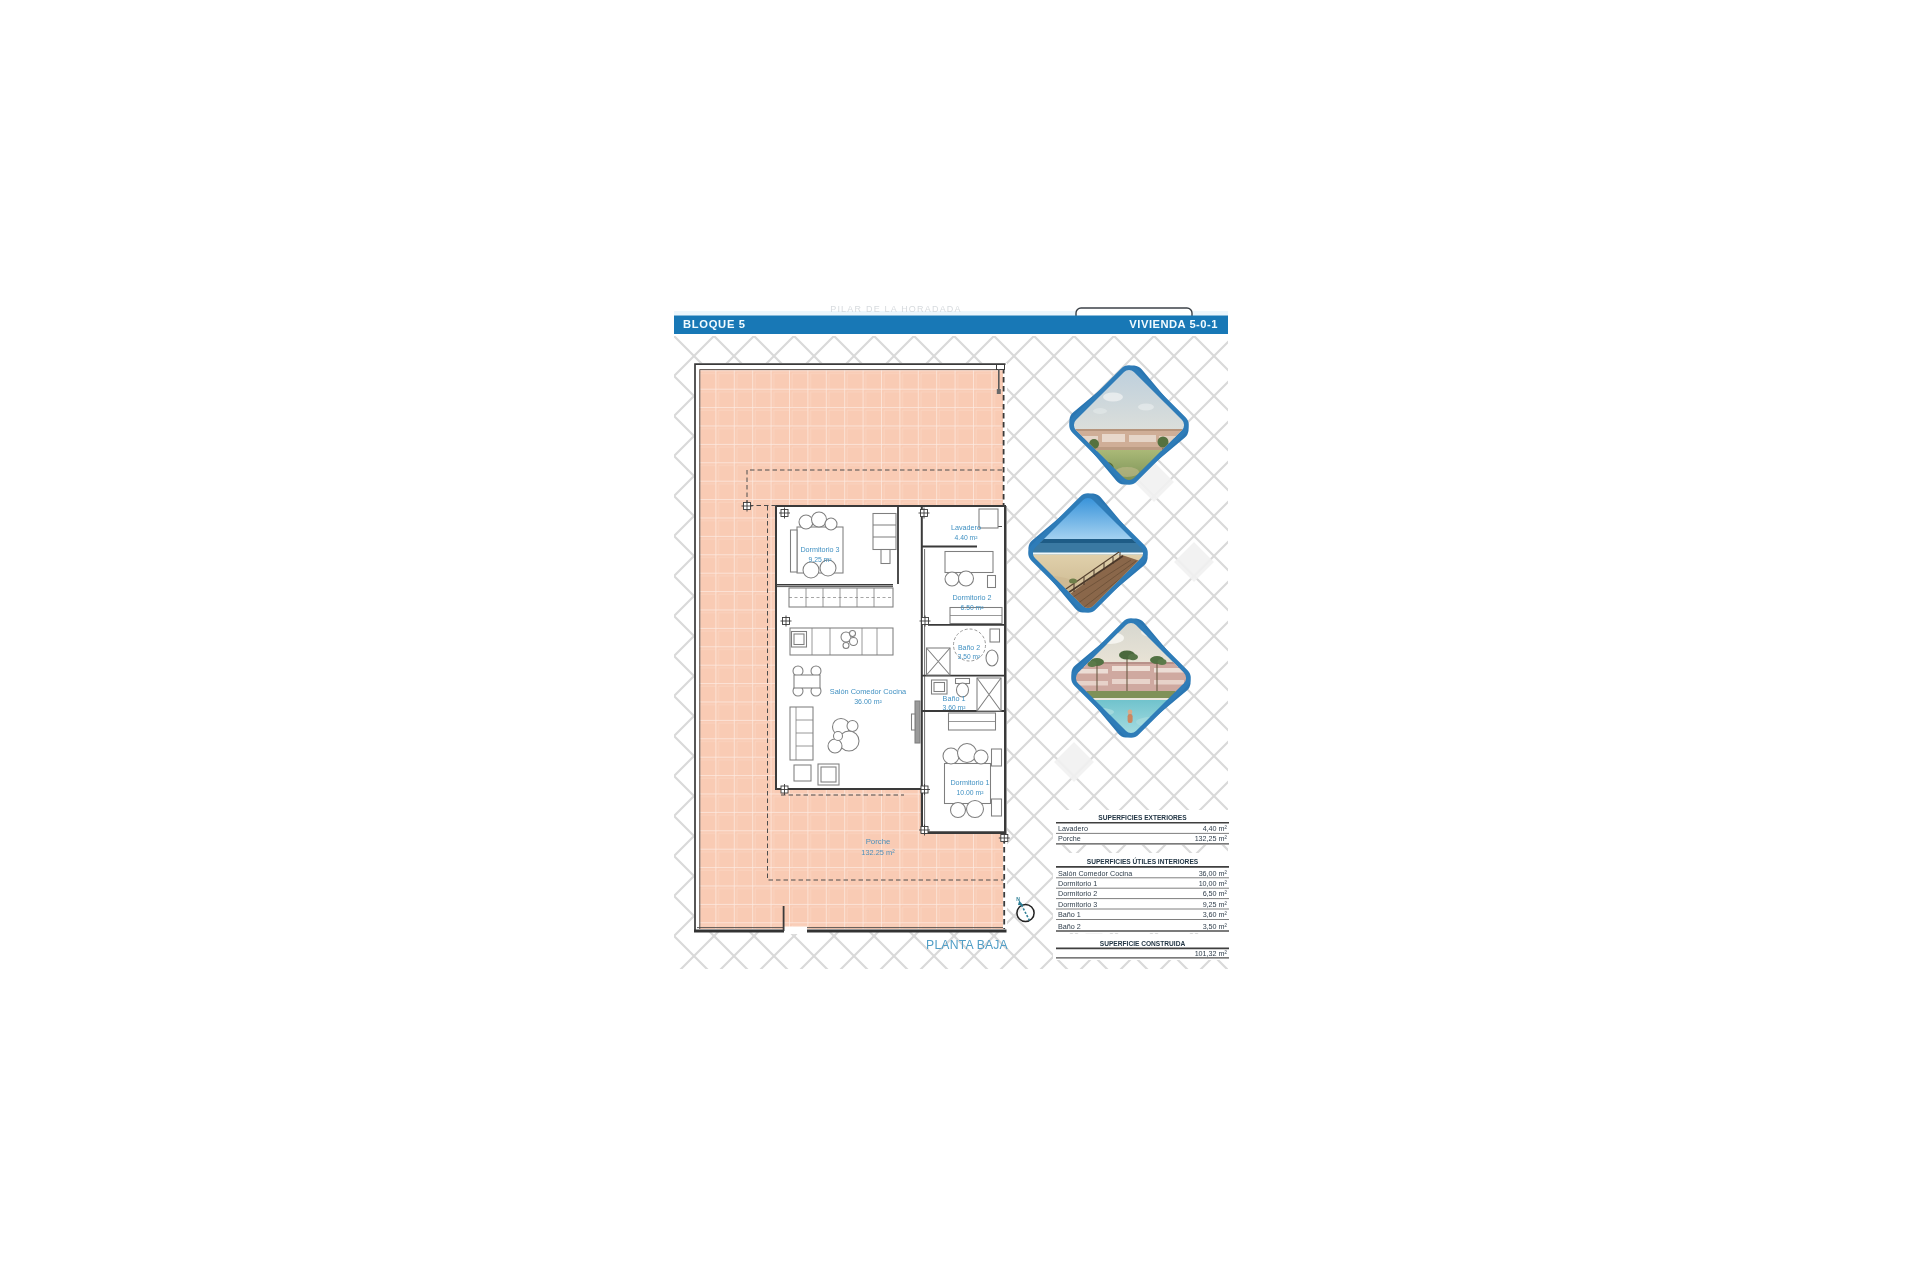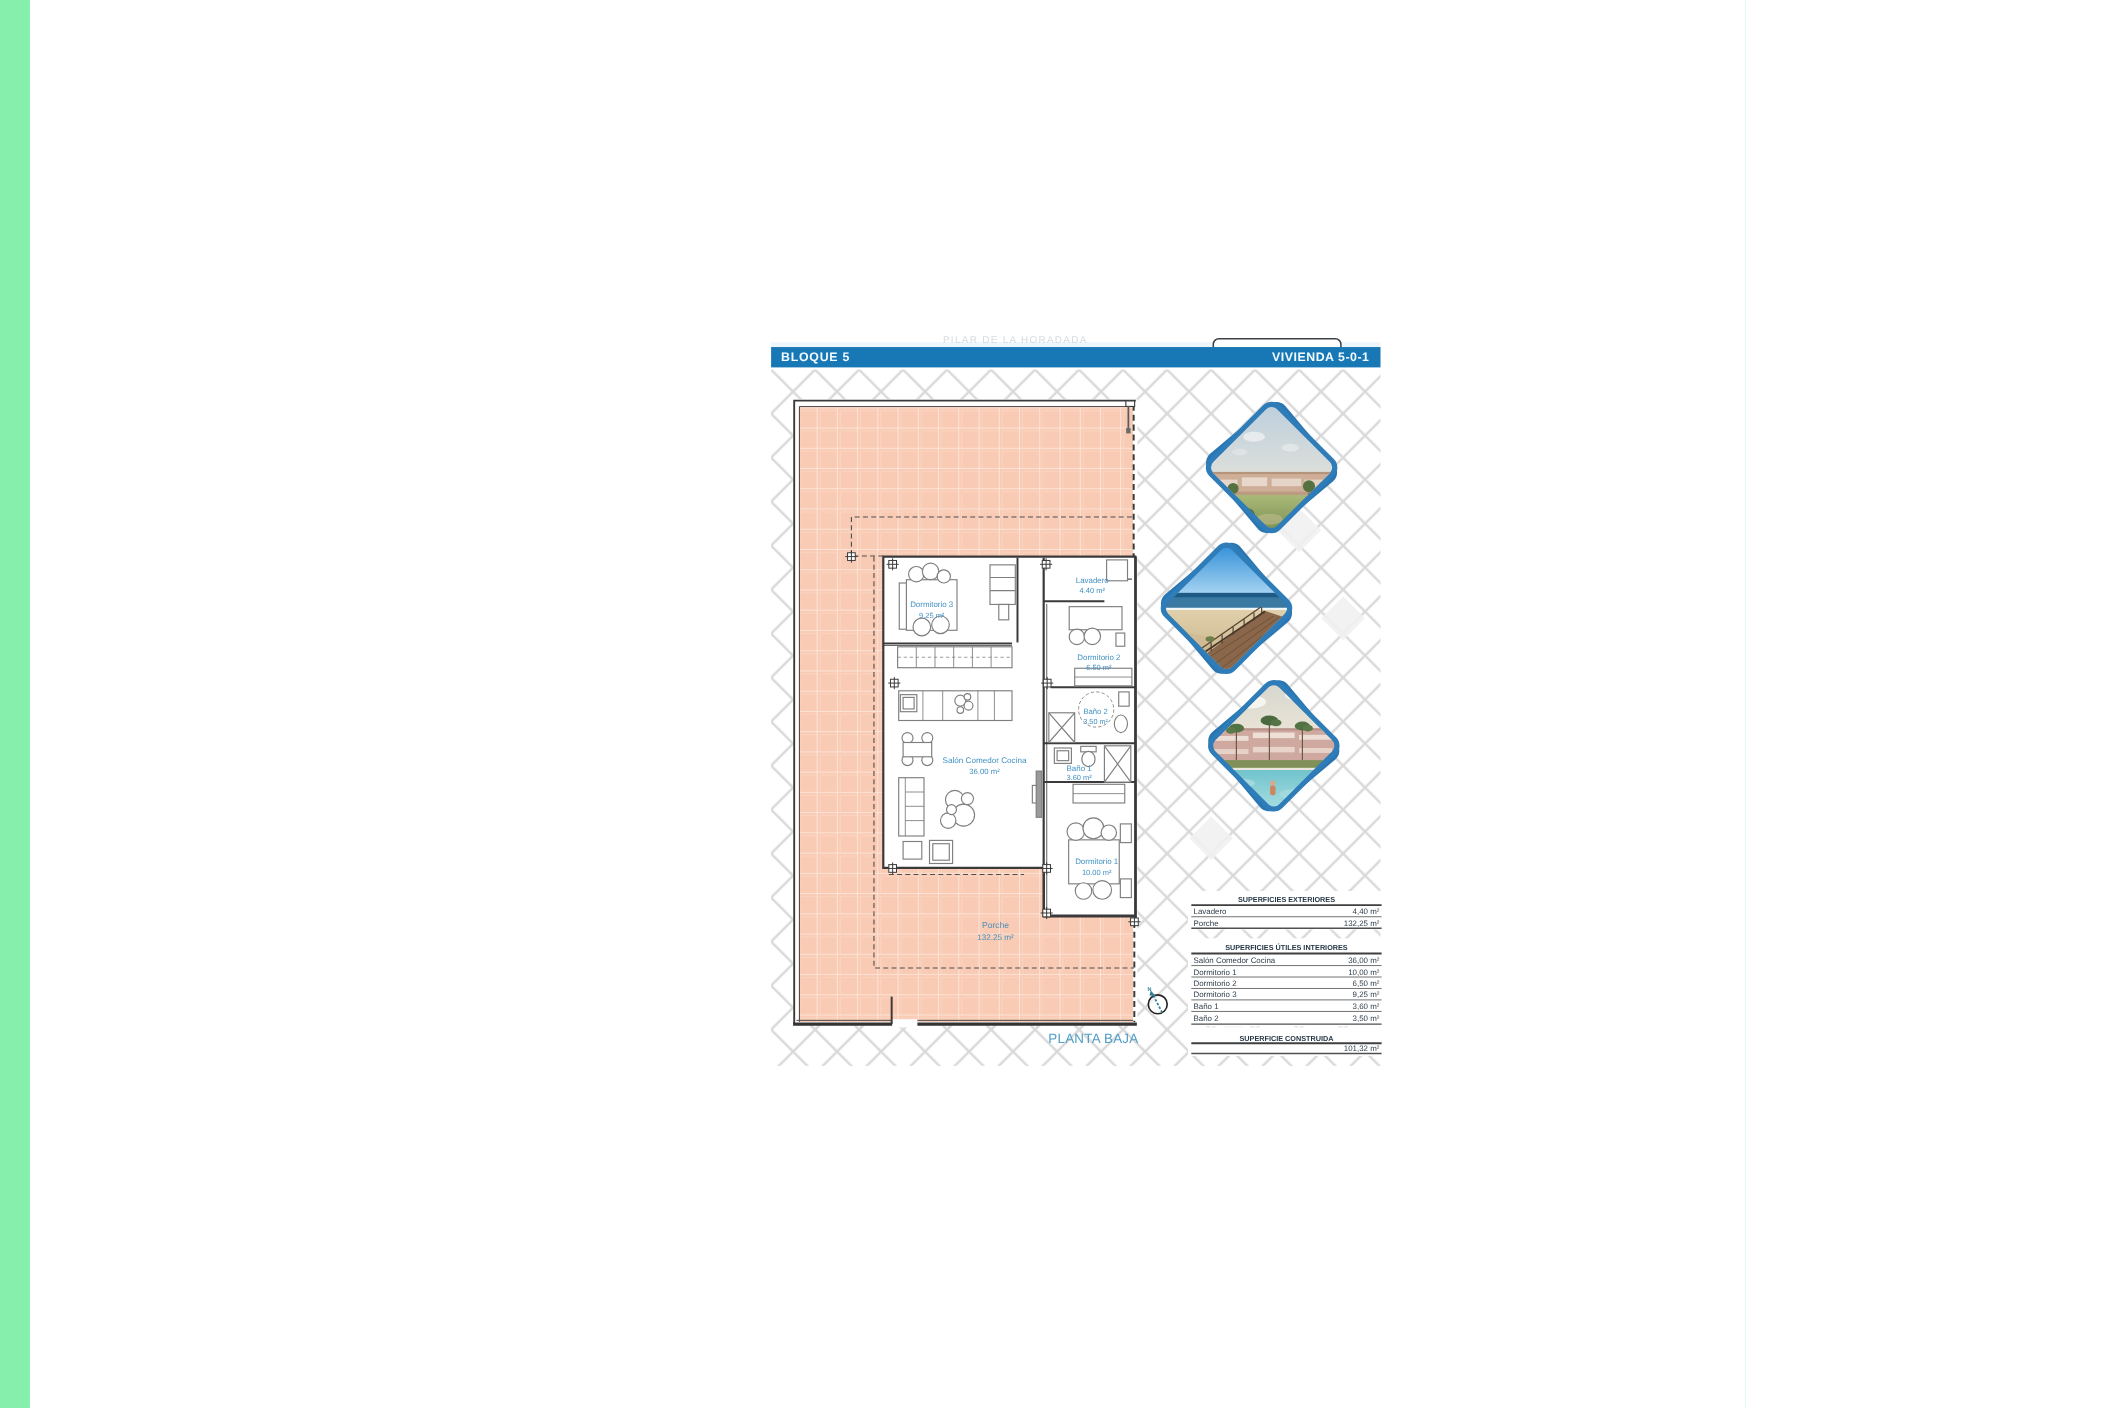--- a/index.html
+++ b/index.html
@@ -1,17 +1,17 @@
 <!DOCTYPE html>
 <html><head>
 <meta charset="utf-8">
 <style>
 html,body{margin:0;padding:0;background:#ffffff;}
 *{font-family:"Liberation Sans",sans-serif;}
-#page{position:relative;width:1560px;height:1280px;background:#86efac;overflow:hidden;padding-left:27px;}
+#page{position:relative;width:1560px;height:1280px;background:#22c55e;overflow:hidden;}
 </style>
 </head>
 <body>
 <div id="page">
 <svg width="1920" height="1280" viewBox="0 0 1920 1280" xmlns="http://www.w3.org/2000/svg">
 <defs>
 <pattern id="hatch" patternUnits="userSpaceOnUse" x="674" y="336" width="40" height="40">
   <path d="M-2,-2 L42,42 M42,-2 L-2,42" stroke="#d9d9d9" stroke-width="2.2" fill="none"></path>
 </pattern>
 <pattern id="tiles" patternUnits="userSpaceOnUse" x="697" y="370.3" width="18.4" height="18.4">

